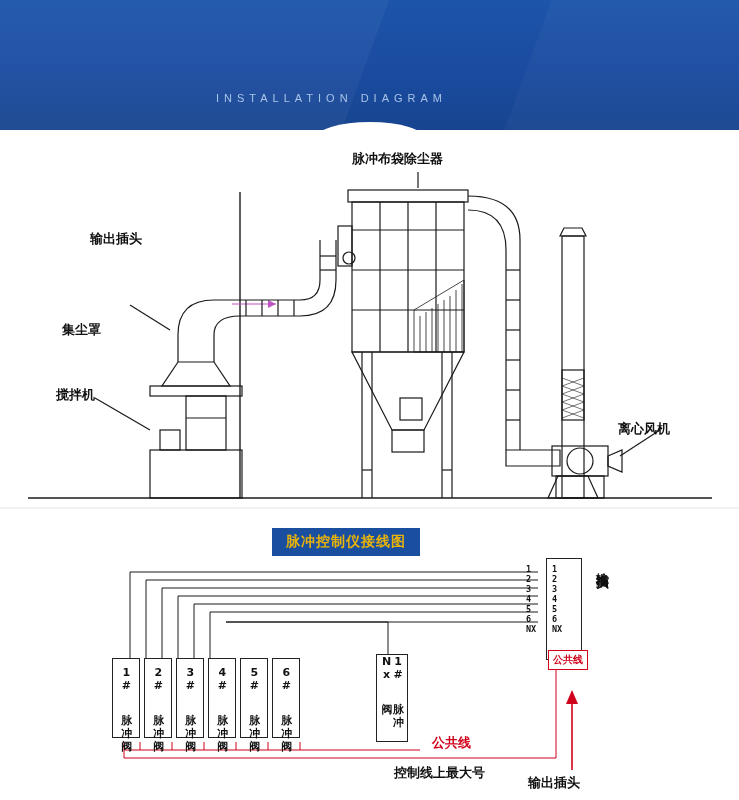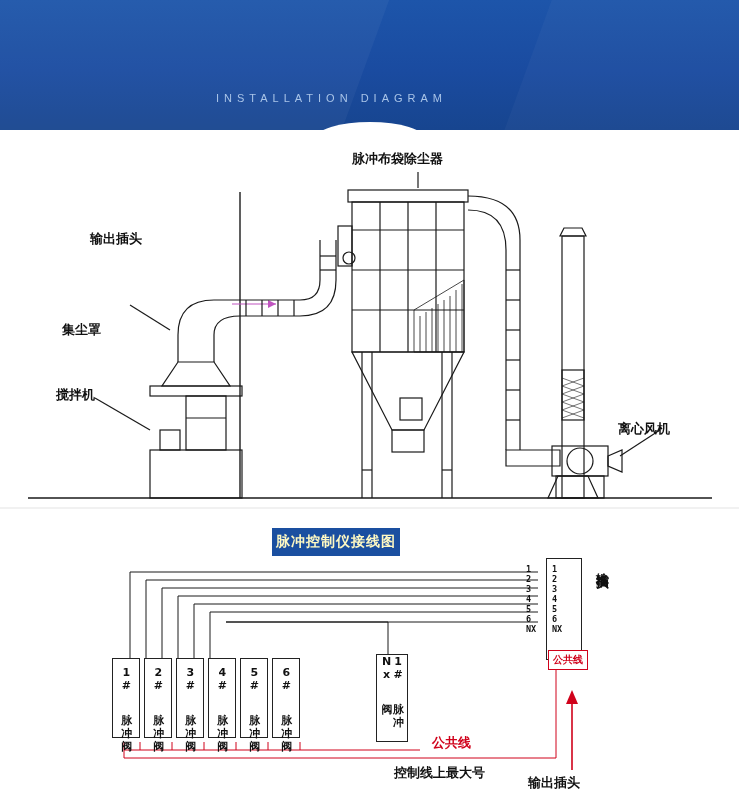--- a/index.html
+++ b/index.html
@@ -51,22 +51,22 @@
   .lbl{
     position:absolute;color:#111;font-size:13px;font-weight:bold;
     white-space:nowrap;line-height:1.15;
     font-family:"DejaVu Sans","Liberation Sans",sans-serif;
   }
   .lbl.red{color:#d0021b;}
   .lbl.vert{
     writing-mode:vertical-rl;text-orientation:upright;letter-spacing:1px;
   }
   .pill{
-    position:absolute;background:#1a4fa0;color:#fef9c3;font-size:14px;font-weight:bold;
-    padding:5px 4px;letter-spacing:1px;
+    position:absolute;background:#1a4fa0;color:#eab308;font-size:14px;font-weight:bold;
+    padding:5px 14px;letter-spacing:1px;
     font-family:"DejaVu Sans","Liberation Sans",sans-serif;
   }
   .valvebox{
     position:absolute;border:1px solid #222;background:#fff;
     width:26px;height:78px;
     display:flex;align-items:center;justify-content:center;
   }
   .valvebox span{
     writing-mode:vertical-rl;text-orientation:upright;
     font-size:11px;font-weight:bold;color:#111;line-height:1.05;

